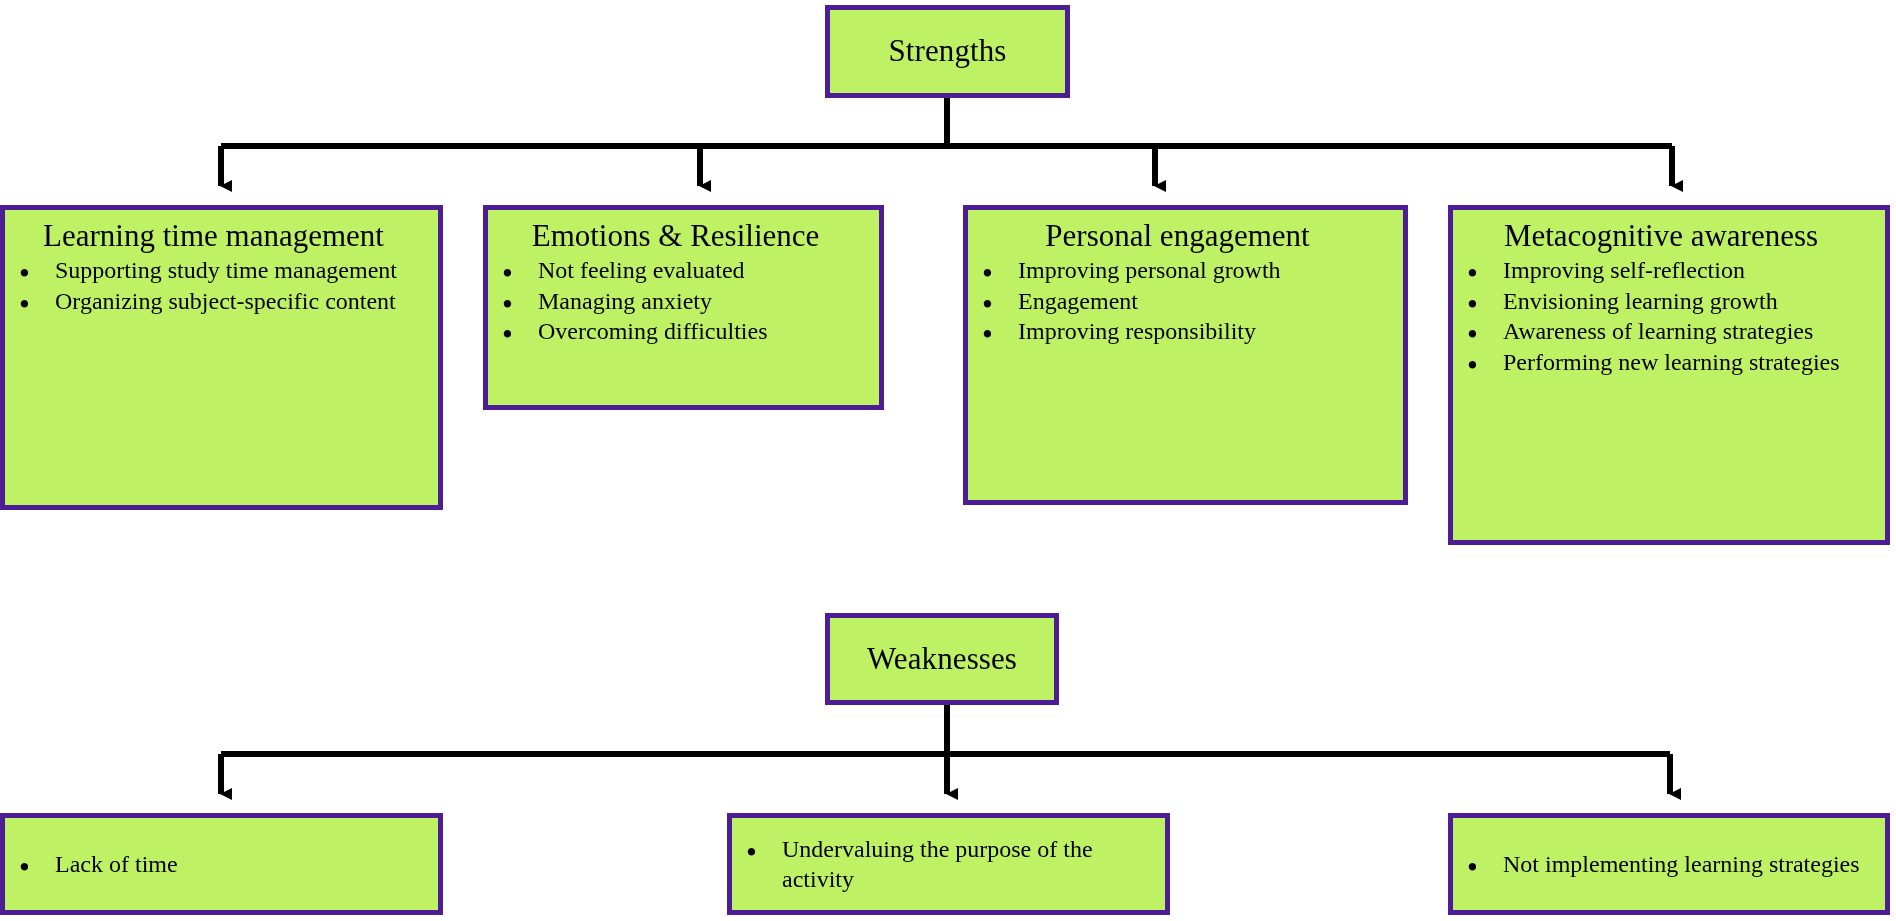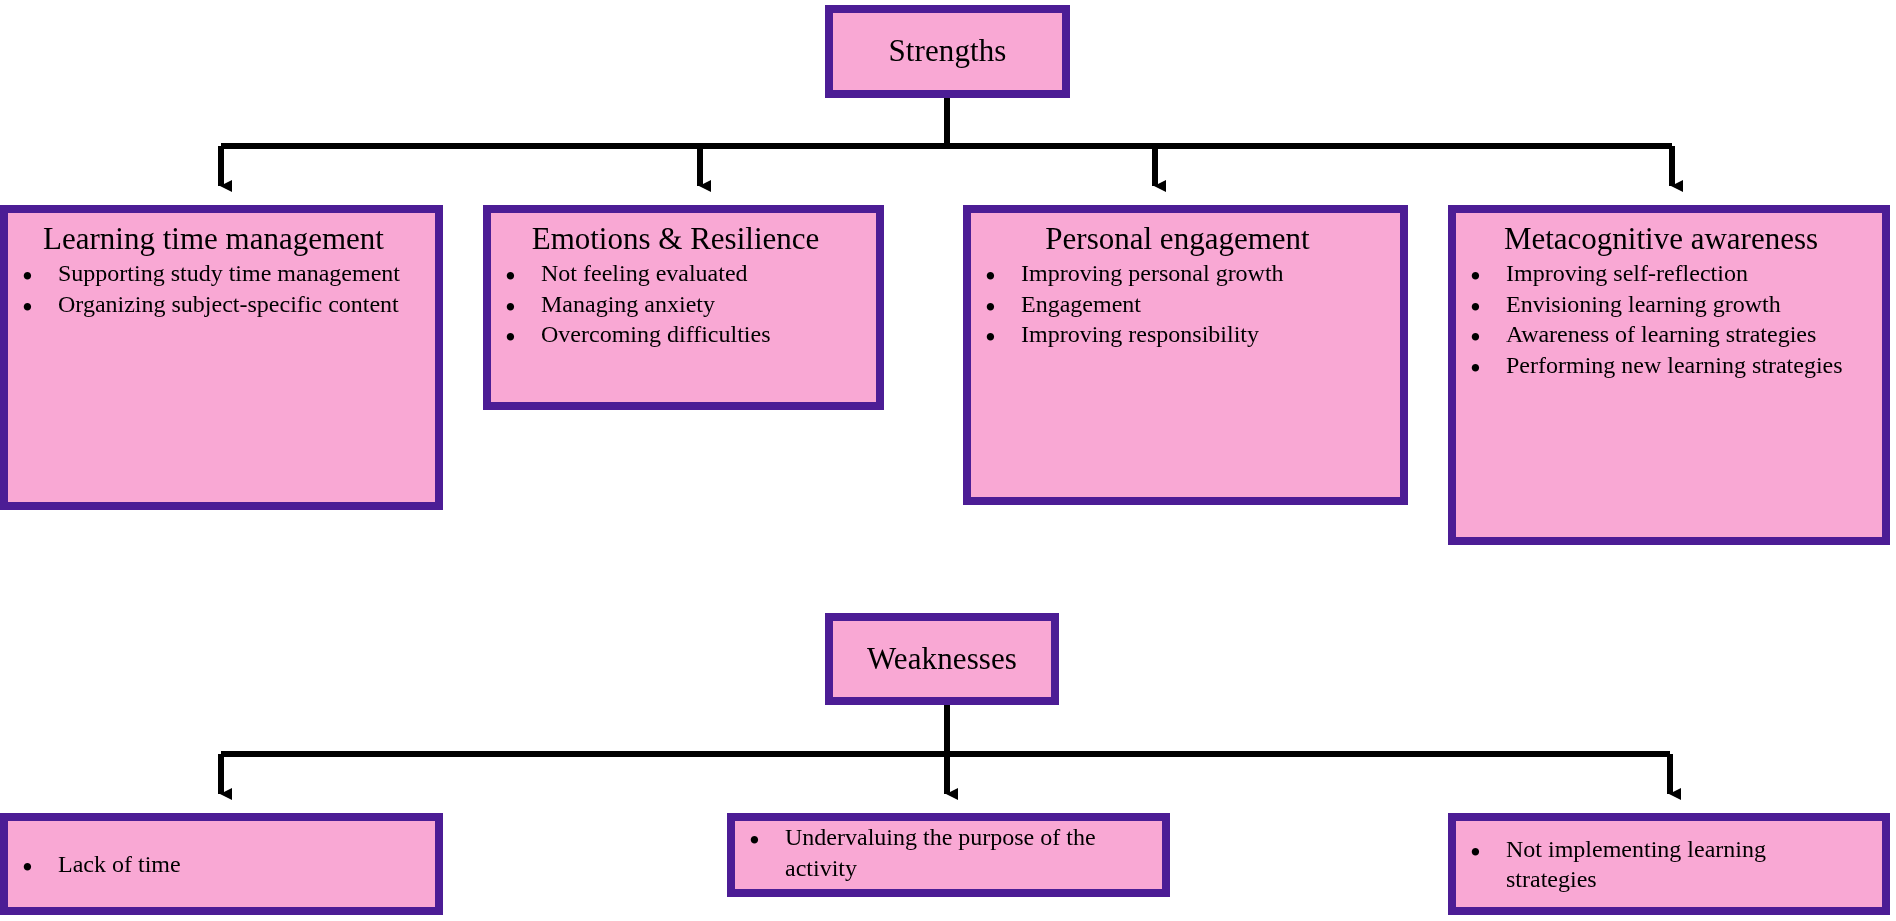--- a/index.html
+++ b/index.html
@@ -14,22 +14,22 @@
     background: #ffffff;
     font-family: "Liberation Serif", "DejaVu Serif", serif;
     color: #000000;
     overflow: hidden;
   }
 
   
   .node {
     position: absolute;
     box-sizing: border-box;
-    border: 8px solid #4c1d95;
-    background: #f9a8d4;
+    border: 5px solid #4c1d95;
+    background: #bef264;
   }
   .header-node {
     display: flex;
     align-items: center;
     justify-content: center;
   }
   .header-node .node-title {
     font-size: 31px;
     line-height: 1.1;
     text-align: center;
@@ -154,21 +154,21 @@
   <div class="node header-node" style="left:825px; top:613px; width:234px; height:92px;">
     <span class="node-title">Weaknesses</span>
   </div>
 
   <div class="node content-node" style="left:0px; top:813px; width:443px; height:102px; display:flex; align-items:center;">
     <ul class="bullets" style="width:100%;">
       <li>Lack of time</li>
     </ul>
   </div>
 
-  <div class="node content-node" style="left:727px; top:813px; width:443px; height:84px; display:flex; align-items:flex-end;">
+  <div class="node content-node" style="left:727px; top:813px; width:443px; height:102px; display:flex; align-items:center;">
     <ul class="bullets" style="width:100%;">
       <li>Undervaluing the purpose of the activity</li>
     </ul>
   </div>
 
   <div class="node content-node" style="left:1448px; top:813px; width:442px; height:102px; display:flex; align-items:center;">
     <ul class="bullets" style="width:100%;">
       <li>Not implementing learning strategies</li>
     </ul>
   </div>

